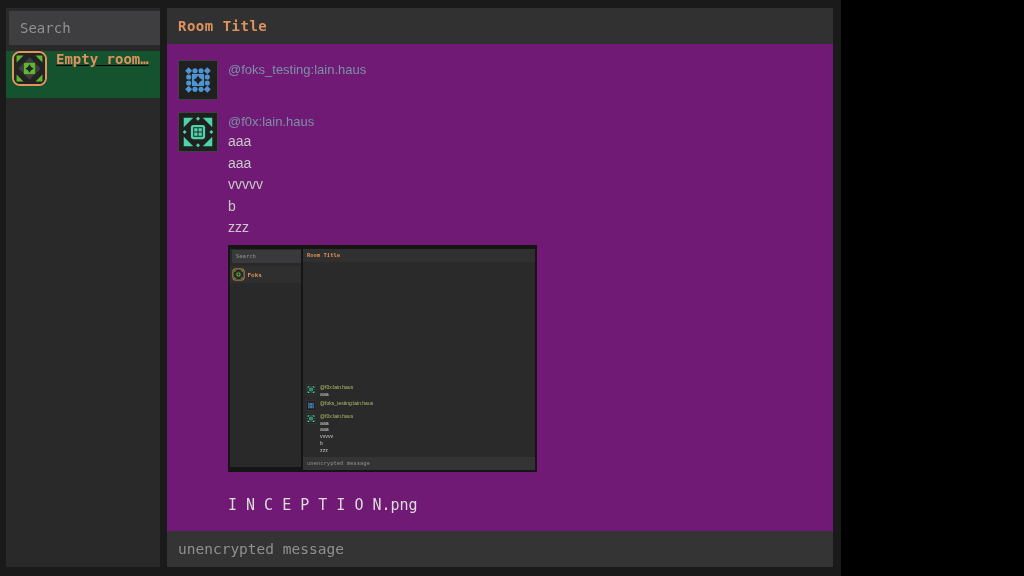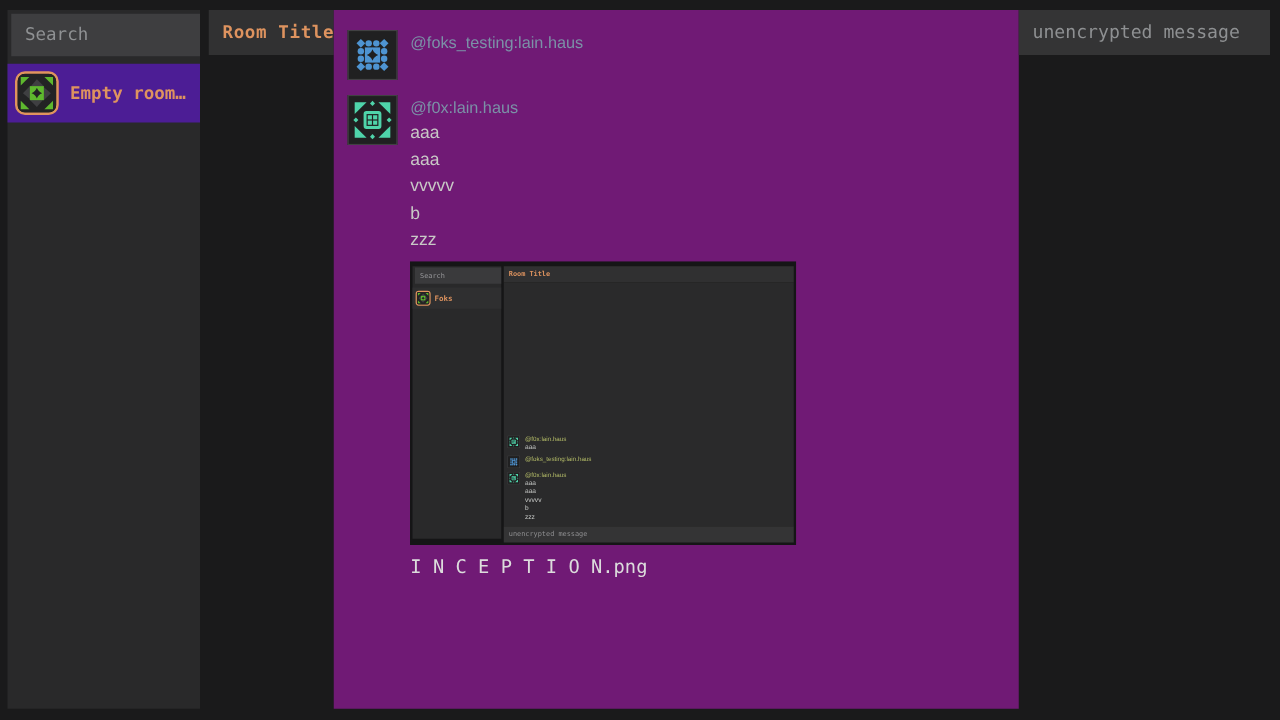--- a/index.html
+++ b/index.html
@@ -1,48 +1,48 @@
 <!DOCTYPE html>
 <html><head>
 <meta charset="utf-8">
 <style>
   * { margin:0; padding:0; box-sizing:border-box; }
   html,body { background:#000; }
   body { font-family:"Liberation Sans", sans-serif; }
-  .screen { position:relative; width:1024px; height:576px; background:#1a1a1b; overflow:hidden; }
+  .screen { position:relative; width:841px; height:576px; background:#1a1a1b; overflow:hidden; }
   .app { position:absolute; left:6px; top:8px; right:8px; bottom:9px; display:flex; }
 
   
   .sidebar { width:154px; flex:none; background:#29292a; margin-right:7px; }
   .search-input { display:block; width:calc(100% - 3px); margin:3px 0 0 3px; height:34px;
     background:#3e3e40; border:0; outline:none; color:#c8c8c6;
     font:14px "DejaVu Sans Mono", monospace; padding-left:11px; }
   .search-input::placeholder { color:#8f9193; }
-  .room-item { margin-top:6px; height:47px; background:#4c1d95; display:flex; align-items:center; cursor:pointer; }
+  .room-item { margin-top:6px; height:47px; background:#14532d; display:flex; cursor:pointer;text-decoration:underline; }
   .room-avatar { width:35px; height:35px; flex:none; margin-left:6px; border:2px solid #e0945e;
     border-radius:8px; background:#232324; overflow:hidden; }
   .room-avatar svg { display:block; width:100%; height:100%; }
   .room-label { margin-left:9px; color:#de935f; font:bold 14px "DejaVu Sans Mono", monospace;
     white-space:nowrap; overflow:hidden; }
 
   
-  .main { flex:1; display:flex; flex-direction:row; min-width:0; }
+  .main { flex:1; display:flex; flex-direction:column; min-width:0; }
   .room-header { height:36px; flex:none; background:#313132; display:flex; align-items:center; padding-left:11px; }
   .room-title { color:#de935f; font:bold 14px "DejaVu Sans Mono", monospace; letter-spacing:0.5px; }
   .messages { flex:1; background:#701a75; overflow:hidden; }
 
   .message { display:flex; margin:12px 0 0 11px; }
   .message.first { margin-top:16px; }
   .msg-avatar { width:40px; height:40px; flex:none; border:1px solid #414143; background:#202021; }
   .msg-avatar svg { display:block; width:100%; height:100%; }
   .msg-content { margin-left:10px; min-width:0; }
   .sender { font-size:13px; line-height:18px; color:#7b91a7; margin-top:1px; }
   .msg-line { font-size:14px; line-height:21.5px; color:#c8c8c6; }
   .file-label { font:15px "DejaVu Sans Mono", monospace; line-height:22px; color:#dcdcdc; }
-  .caption { font:15px "DejaVu Sans Mono", monospace; line-height:22px; color:#dcdcdc; margin-top:6px; }
+  .caption { font:15px "DejaVu Sans Mono", monospace; line-height:22px; color:#dcdcdc; margin-top:22px; }
 
   .composer-bar { height:36px; flex:none; }
   .composer-input { display:block; width:100%; height:36px; background:#343435; border:0; outline:none;
     color:#c8c8c6; font:14.5px "DejaVu Sans Mono", monospace; padding-left:11px; }
   .composer-input::placeholder { color:#8e9092; }
 
   
   .attachment { position:relative; margin-top:6px; width:309px; height:227px; overflow:hidden; cursor:pointer; }
   .mini { position:absolute; left:0; top:0; width:618px; height:454px; background:#151516;
     transform:scale(0.5); transform-origin:0 0; }

